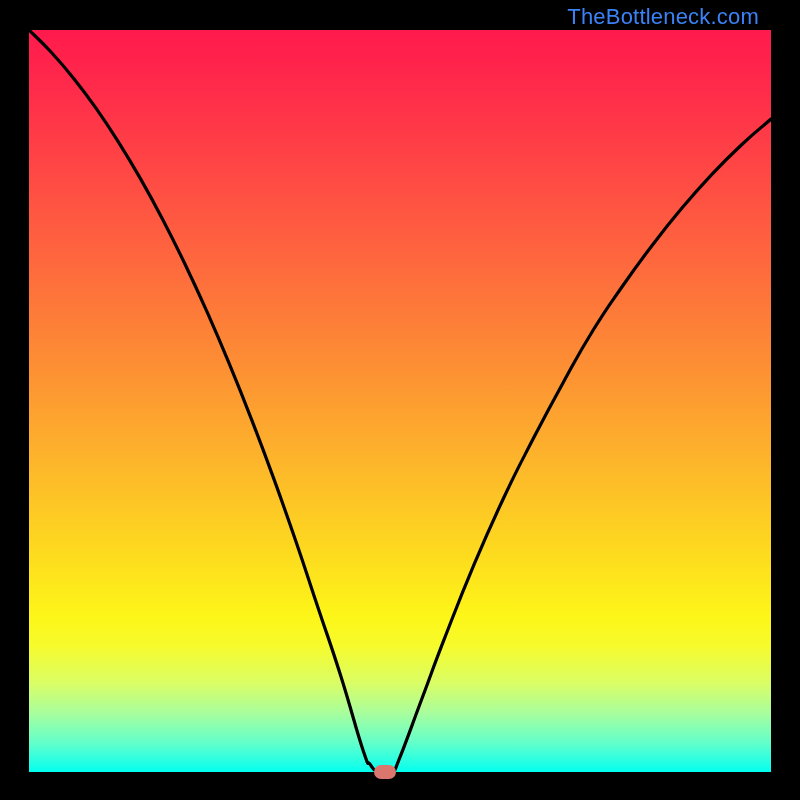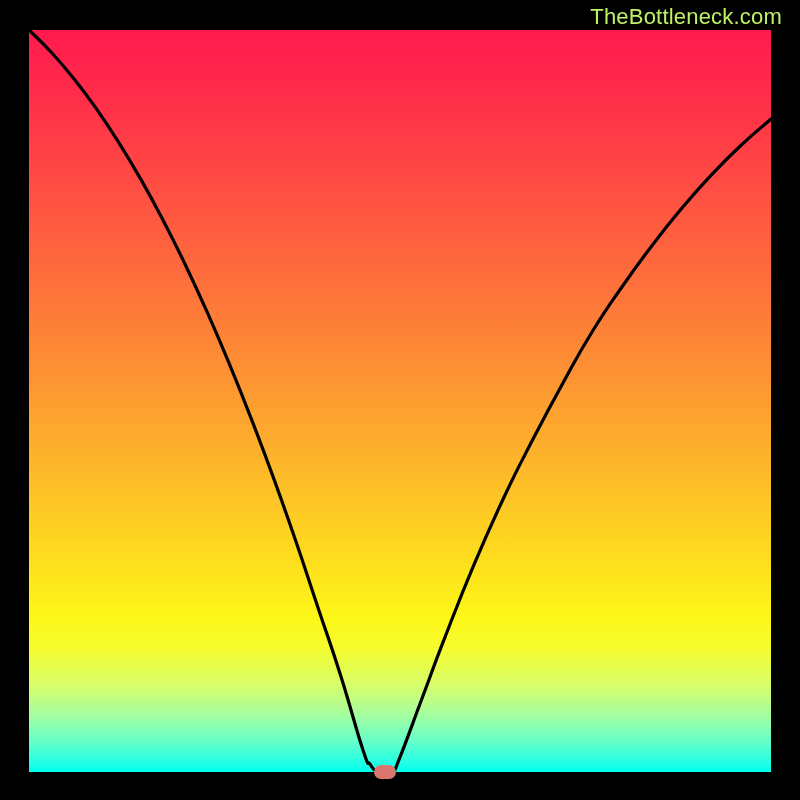--- a/index.html
+++ b/index.html
@@ -40,22 +40,22 @@
       #dafd65 88%,
       #a9fe9c 92%,
       #64ffca 96%,
       #1dffe7 99%,
       #00ffee 100%
     );
   }
   .watermark {
     position: absolute;
     top: 4px;
-    right: 18px;
-    color: #bef264;
+    right: 41px;
+    color: #3b82f6;
     font-size: 22px;
     font-weight: 500;
     letter-spacing: 0.2px;
   }
   svg.curve {
     position: absolute;
     left: 0;
     top: 0;
     width: 742px;
     height: 742px;

